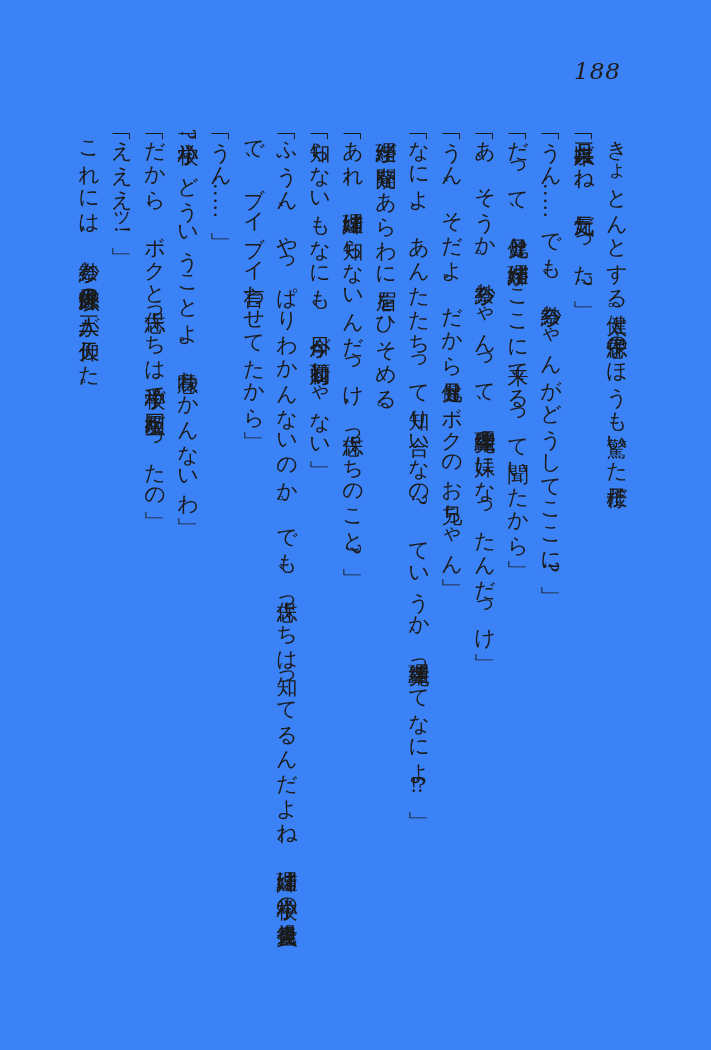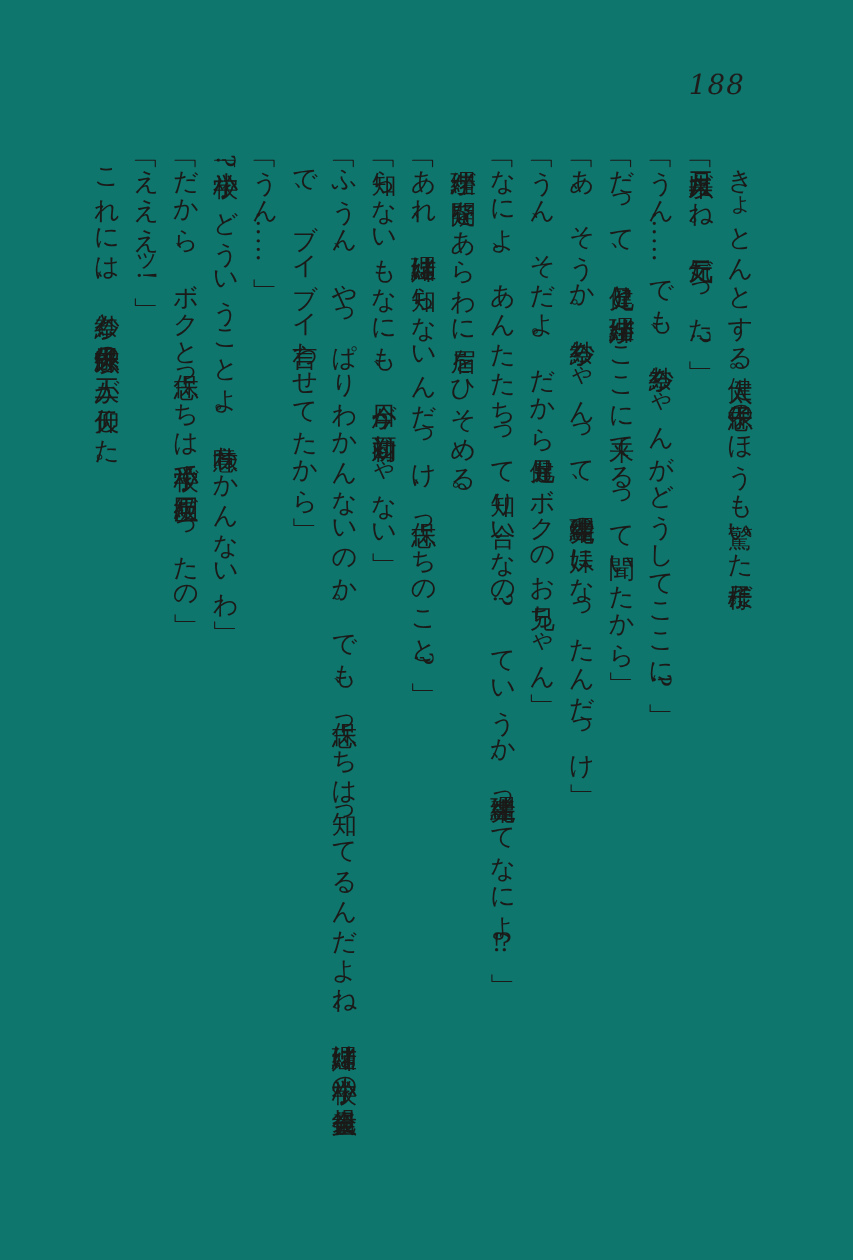--- a/index.html
+++ b/index.html
@@ -10,21 +10,21 @@
     width: 711px;
     height: 1050px;
     position: relative;
     background: #fdfdfc;
     overflow: hidden;
     font-family: "DejaVu Serif", serif;
   }
   .page {
     position: absolute;
     inset: 0;
-    background: #0f766e;
+    background: #3b82f6;
   }
   .page-number {
     position: absolute;
     top: 58px;
     left: 574px;
     font-family: "DejaVu Serif", serif;
     font-style: italic;
     font-size: 23px;
     letter-spacing: 1px;
     color: #1e1d1b;

